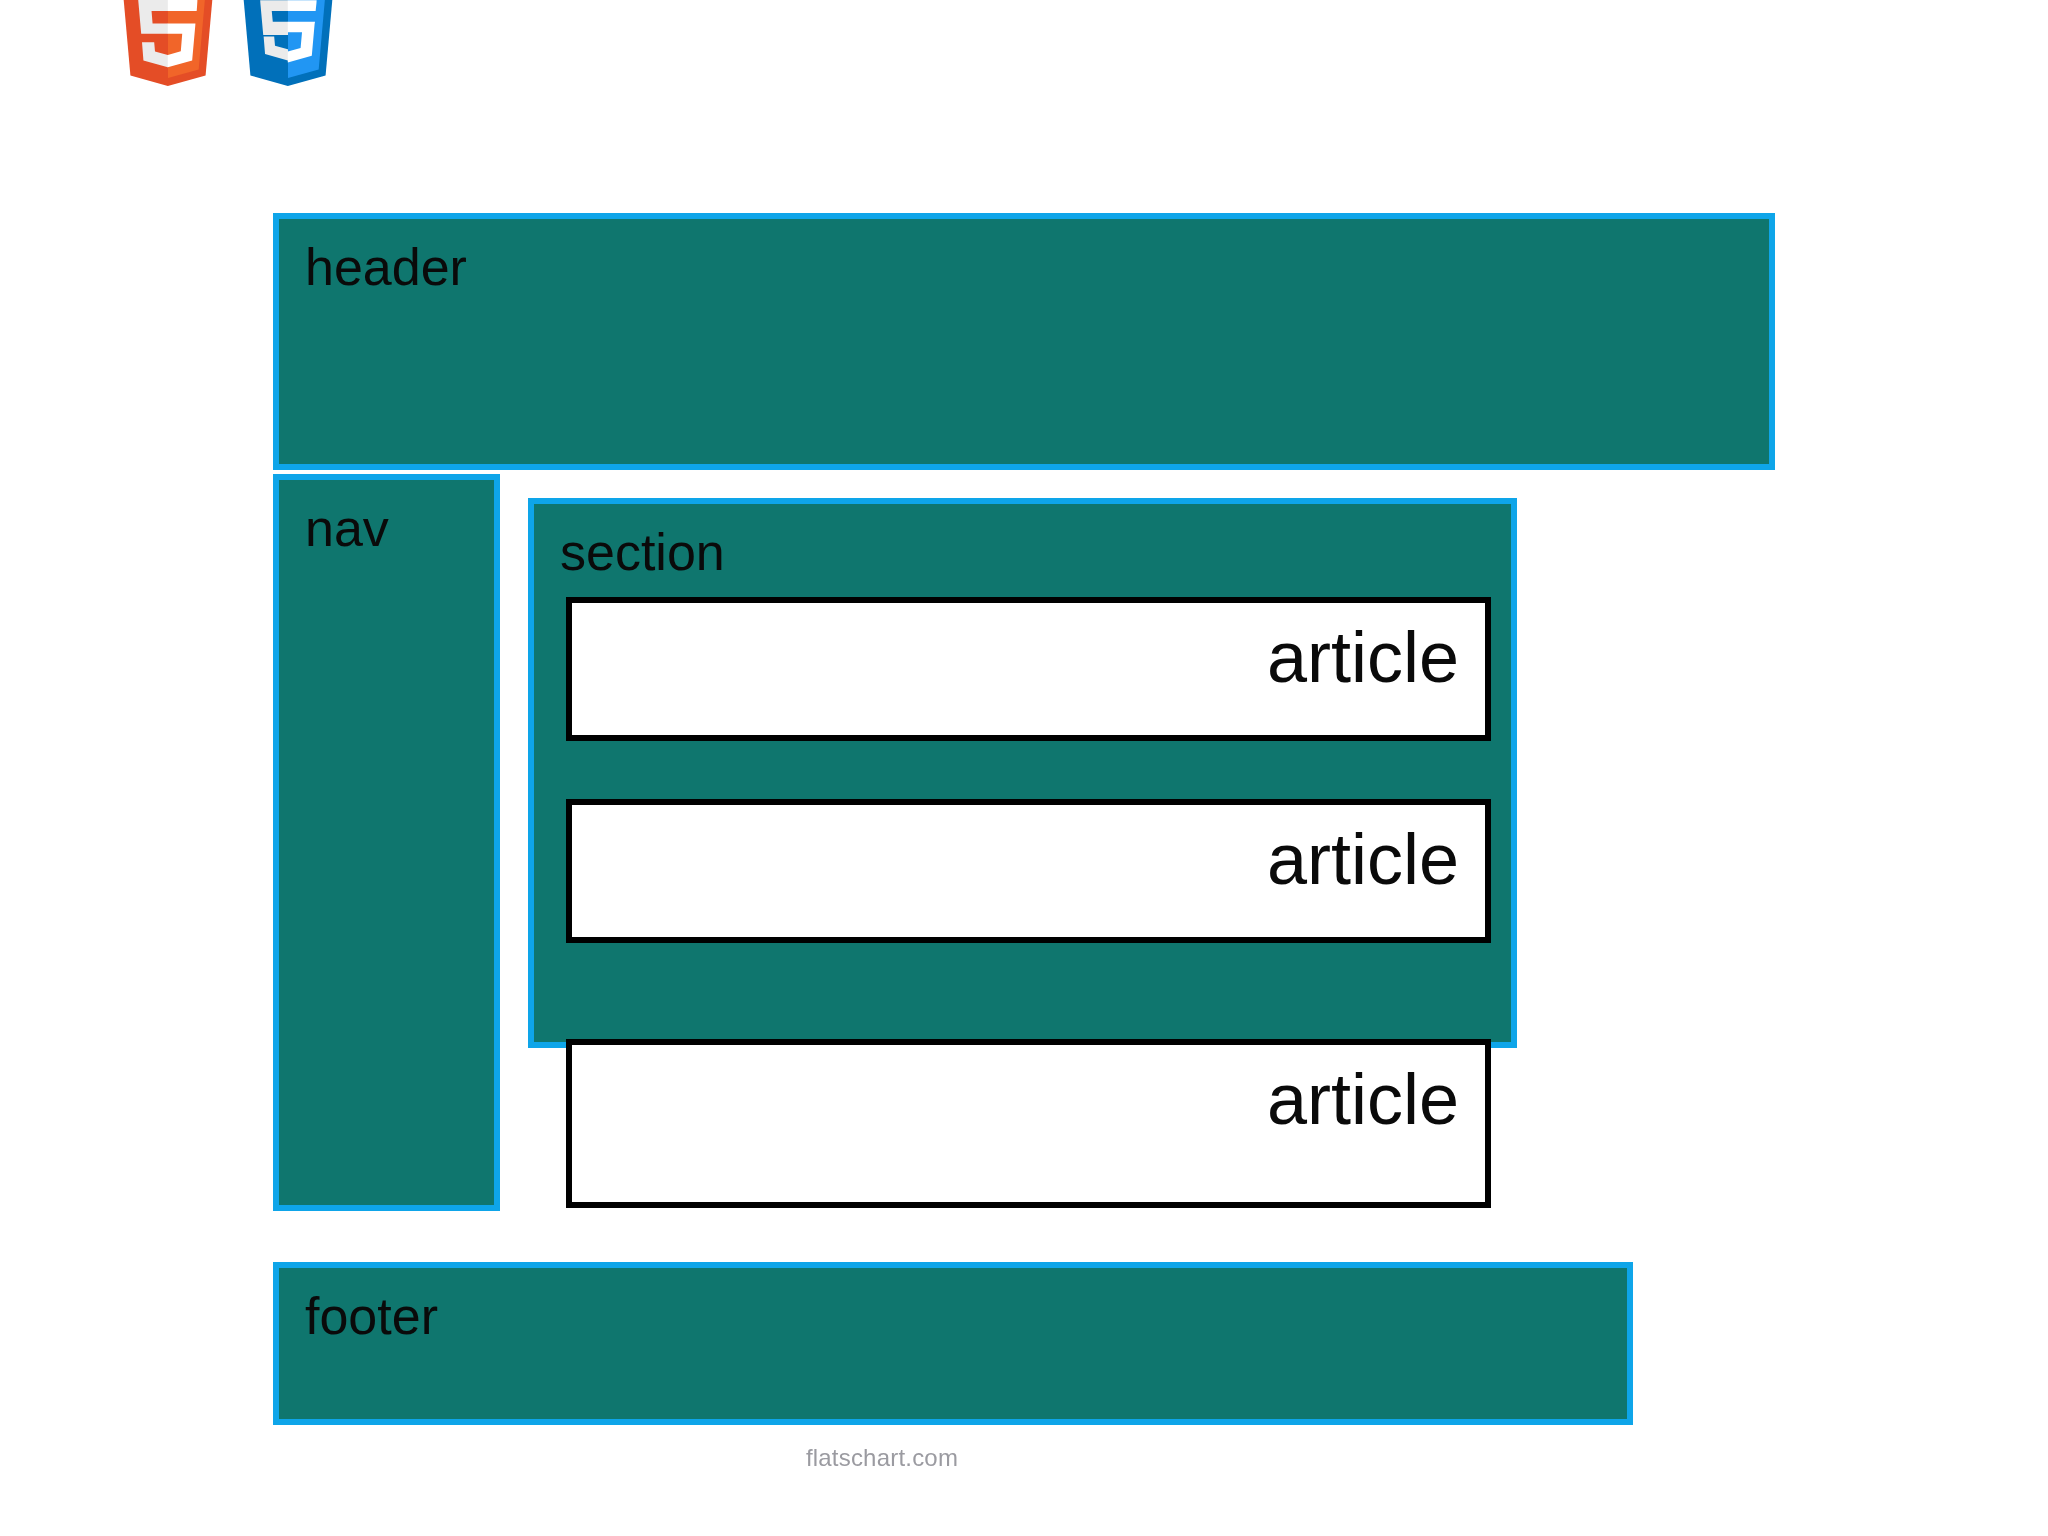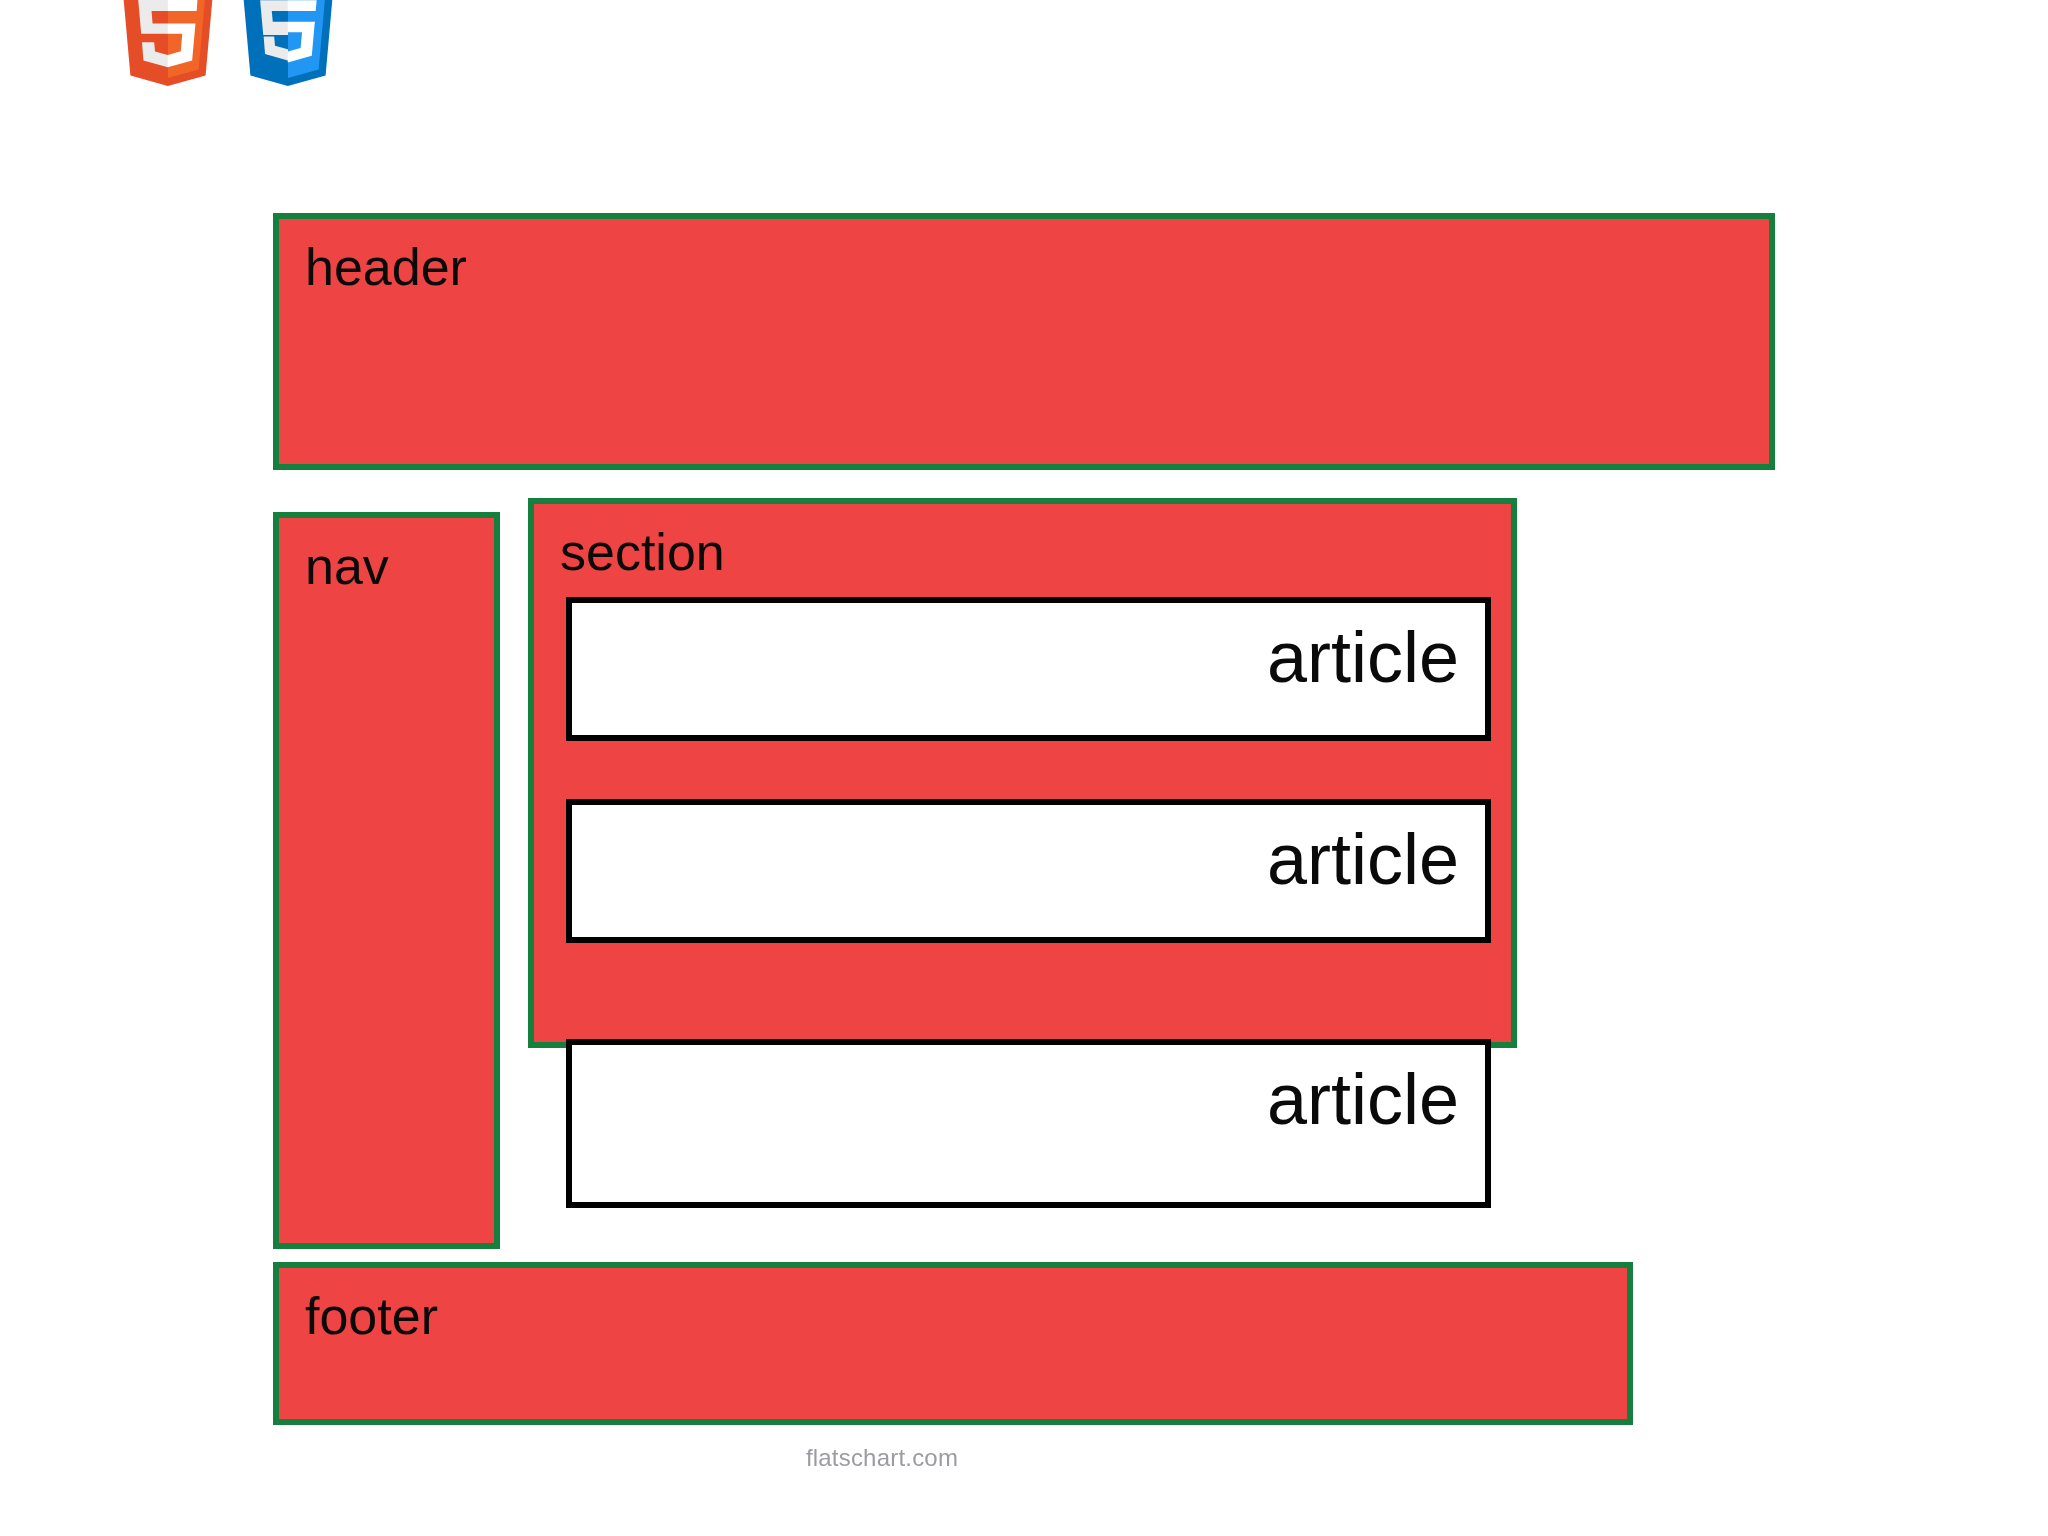--- a/index.html
+++ b/index.html
@@ -24,36 +24,36 @@
     top: -18px;
     display: flex;
     gap: 16px;
     align-items: flex-start;
   }
   .logo-svg { display: block; }
 
   
   .box {
     position: absolute;
-    border: 6px solid #15803d;
-    background: #ef4444;
+    border: 6px solid #0ea5e9;
+    background: #0f766e;
   }
   .box > .box-label {
     position: absolute;
     top: 22px;
     left: 26px;
     font-size: 52px;
     line-height: 1;
     color: #0a0a0a;
     font-family: "Liberation Sans", sans-serif;
     white-space: nowrap;
   }
 
   #header-box  { left: 273px; top: 213px;  width: 1502px; height: 257px; }
-  #nav-box     { left: 273px; top: 512px;  width: 227px;  height: 737px; }
+  #nav-box     { left: 273px; top: 474px;  width: 227px;  height: 737px; }
   #section-box { left: 528px; top: 498px;  width: 989px;  height: 550px; }
   #aside-box   { left: 1548px; top: 498px; width: 229px;  height: 737px; }
   #footer-box  { left: 273px; top: 1262px; width: 1360px; height: 163px; }
 
   
   .article-box {
     position: absolute;
     left: 32px;
     width: 925px;
     border: 6px solid #000000;

